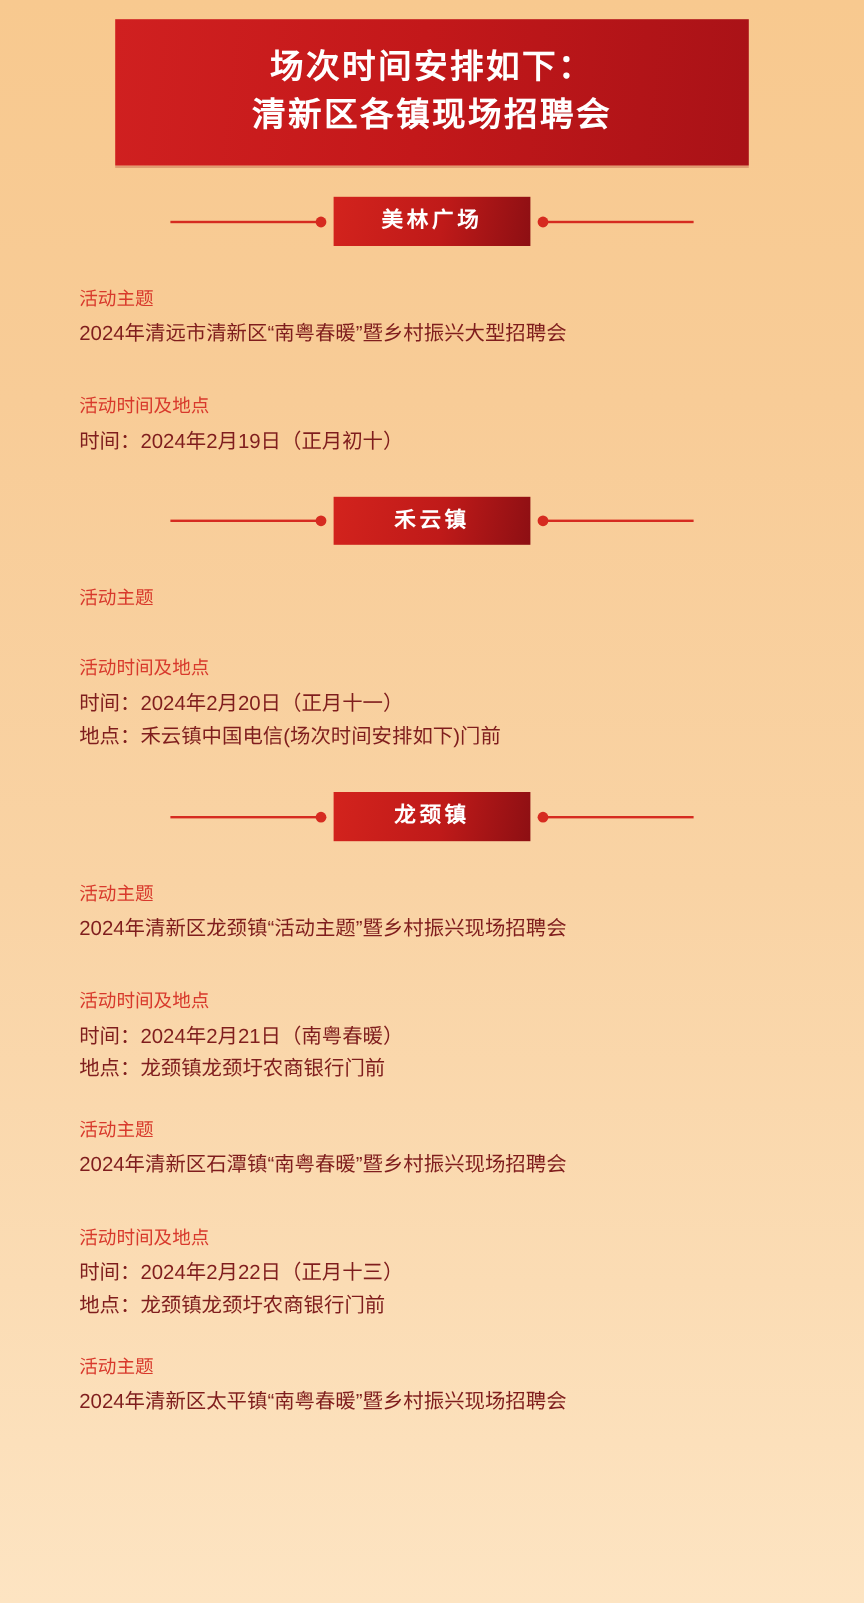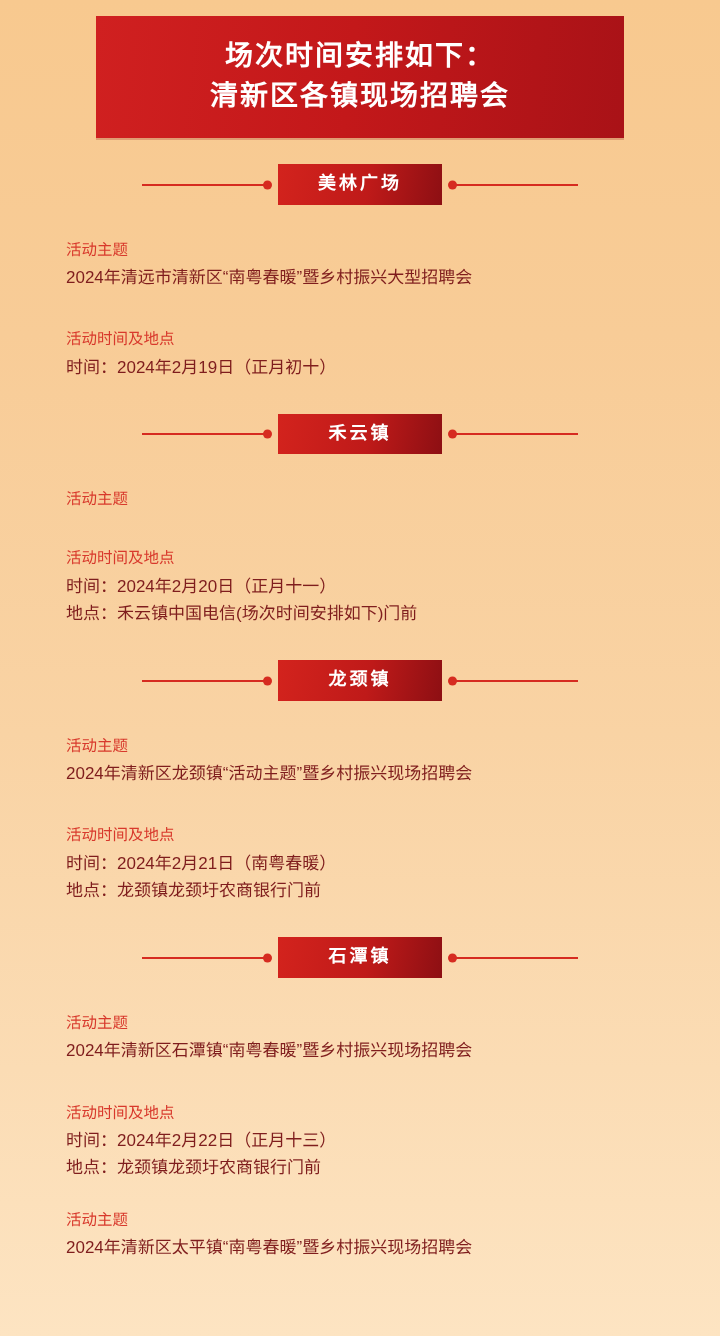--- a/index.html
+++ b/index.html
@@ -170,29 +170,20 @@
     <div class="block-inner">
       <div class="field-label first-label">活动主题</div>
       <div class="field-value">2024年清新区龙颈镇“活动主题”暨乡村振兴现场招聘会</div>
       <div class="field-label">活动时间及地点</div>
       <div class="field-value">时间：2024年2月21日（南粤春暖）</div>
       <div class="field-value">地点：龙颈镇龙颈圩农商银行门前</div>
     </div>
   </div>
 
   <div class="block">
-    <div class="sec-title-row">
-      <span class="rule left">
-          <span class="dot"></span>
-        </span>
-      <span class="sec-tag">石潭镇</span>
-      <span class="rule right">
-          <span class="dot"></span>
-        </span>
-    </div>
     <div class="block-inner">
       <div class="field-label first-label">活动主题</div>
       <div class="field-value">2024年清新区石潭镇“南粤春暖”暨乡村振兴现场招聘会</div>
       <div class="field-label">活动时间及地点</div>
       <div class="field-value">时间：2024年2月22日（正月十三）</div>
       <div class="field-value">地点：龙颈镇龙颈圩农商银行门前</div>
     </div>
   </div>
 
   <div class="block">

